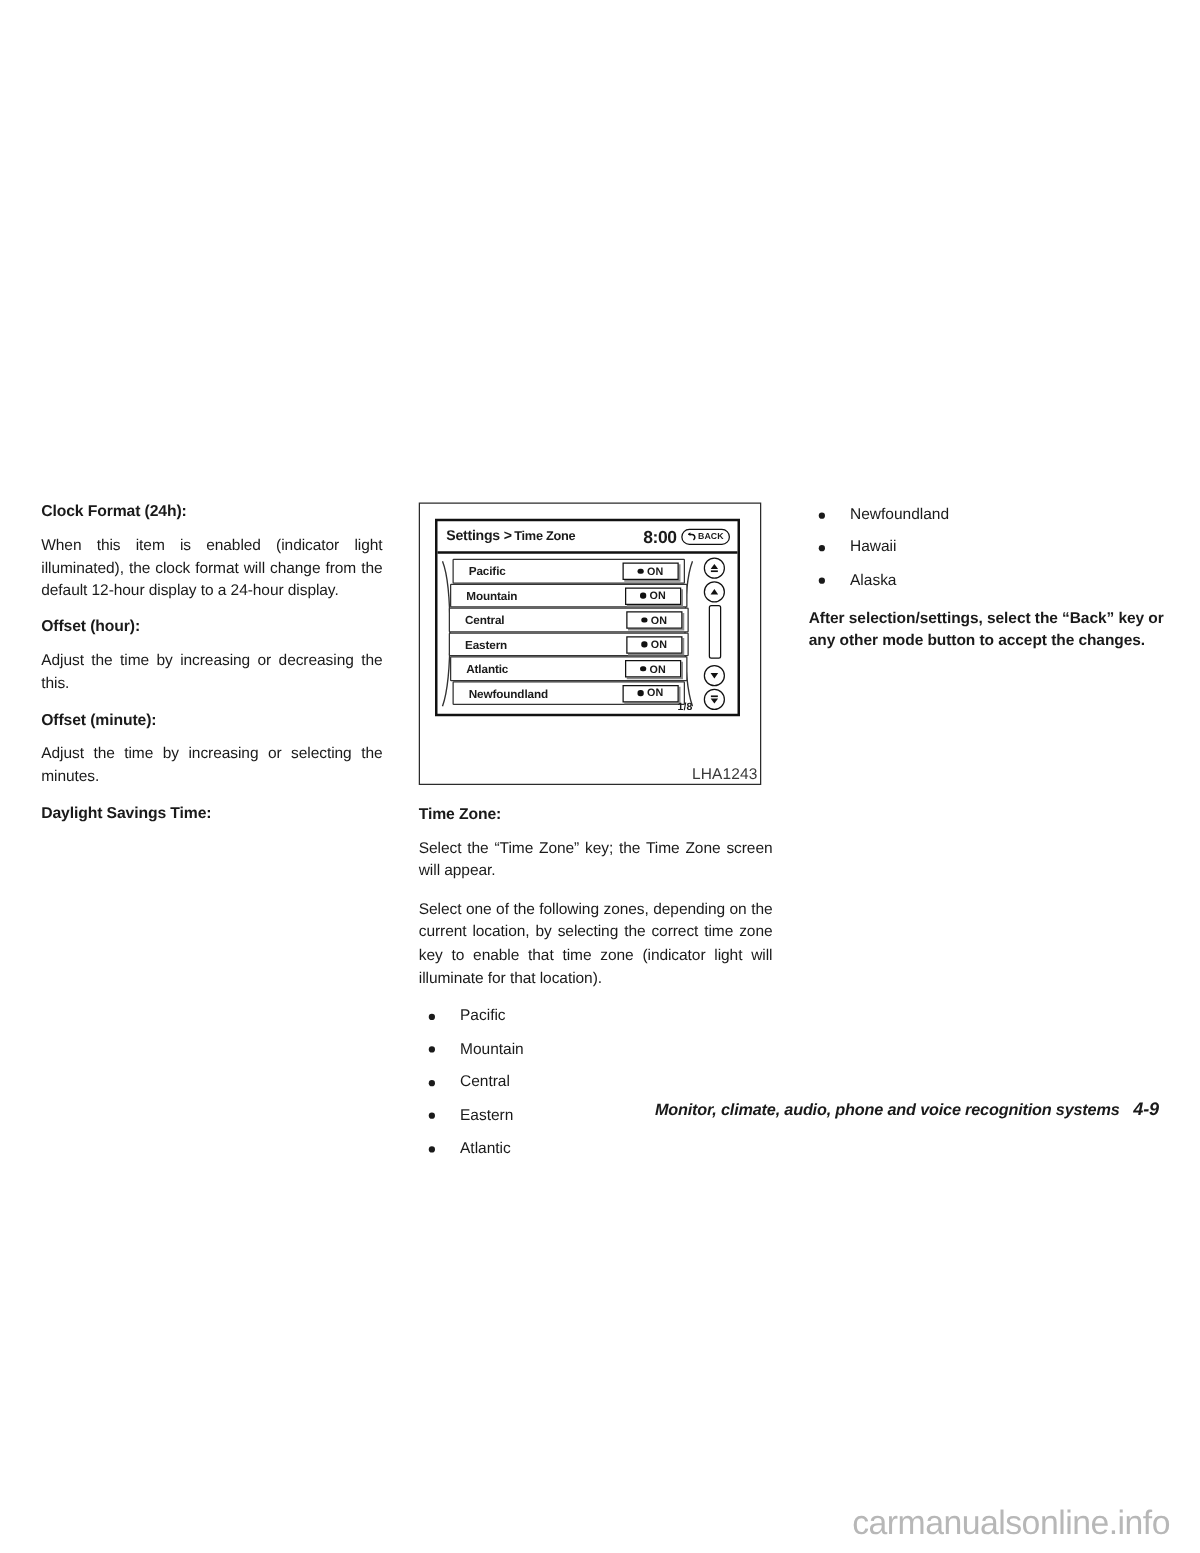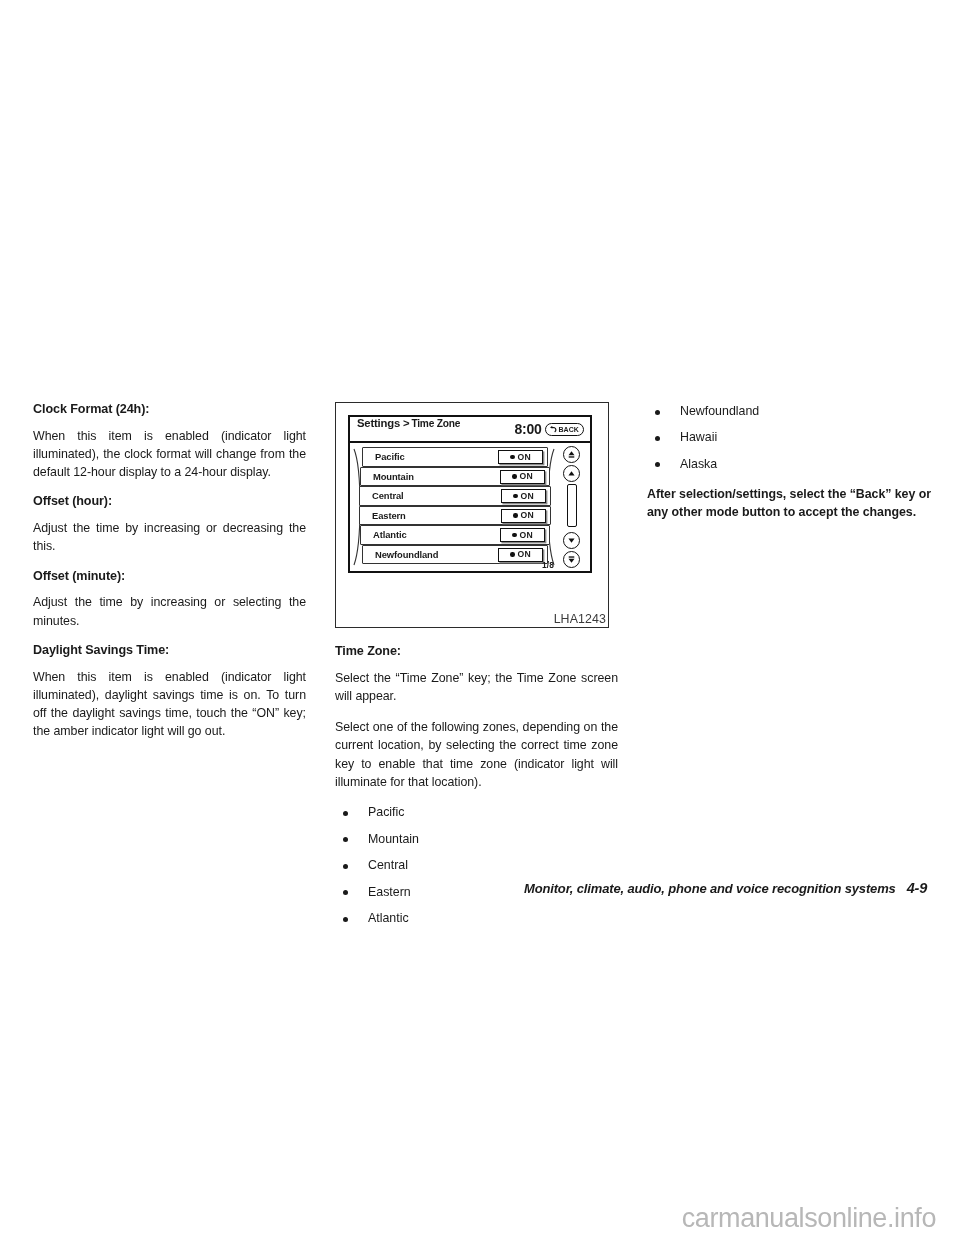--- a/index.html
+++ b/index.html
@@ -111,20 +111,21 @@
     box-sizing: border-box;
     border: 2.2px solid #111;
     background: #fff;
   }
   .screen-head {
     position: relative;
     height: 26px;
     box-sizing: border-box;
     border-bottom: 2.2px solid #111;
     display: flex;
+    align-items: center;
     padding: 0 6px 0 7px;
   }
   .brd {
     font-size: 11.3px;
     font-weight: bold;
     letter-spacing: -0.2px;
     white-space: nowrap;
   }
   .brd .gt { font-weight: bold; padding: 0 2px 0 3px; }
   .brd .tz { font-size: 10.2px; font-weight: bold; }
@@ -312,21 +313,20 @@
       <h3 class="sub">Clock Format (24h):</h3>
       <p class="body">When this item is enabled (indicator light illuminated), the clock format will change from the default 12-hour display to a 24-hour display.</p>
 
       <h3 class="sub">Offset (hour):</h3>
       <p class="body">Adjust the time by increasing or decreasing the this.</p>
 
       <h3 class="sub">Offset (minute):</h3>
       <p class="body">Adjust the time by increasing or selecting the minutes.</p>
 
       <h3 class="sub">Daylight Savings Time:</h3>
-      <p class="body">When this item is enabled (indicator light illuminated), daylight savings time is on. To turn off the daylight savings time, touch the “ON” key; the amber indicator light will go out.</p>
     </div>
 
     <div class="col mid">
 
       <div class="figure">
         <div class="figbox">
 
           <div class="screen">
 
             <div class="screen-head">

